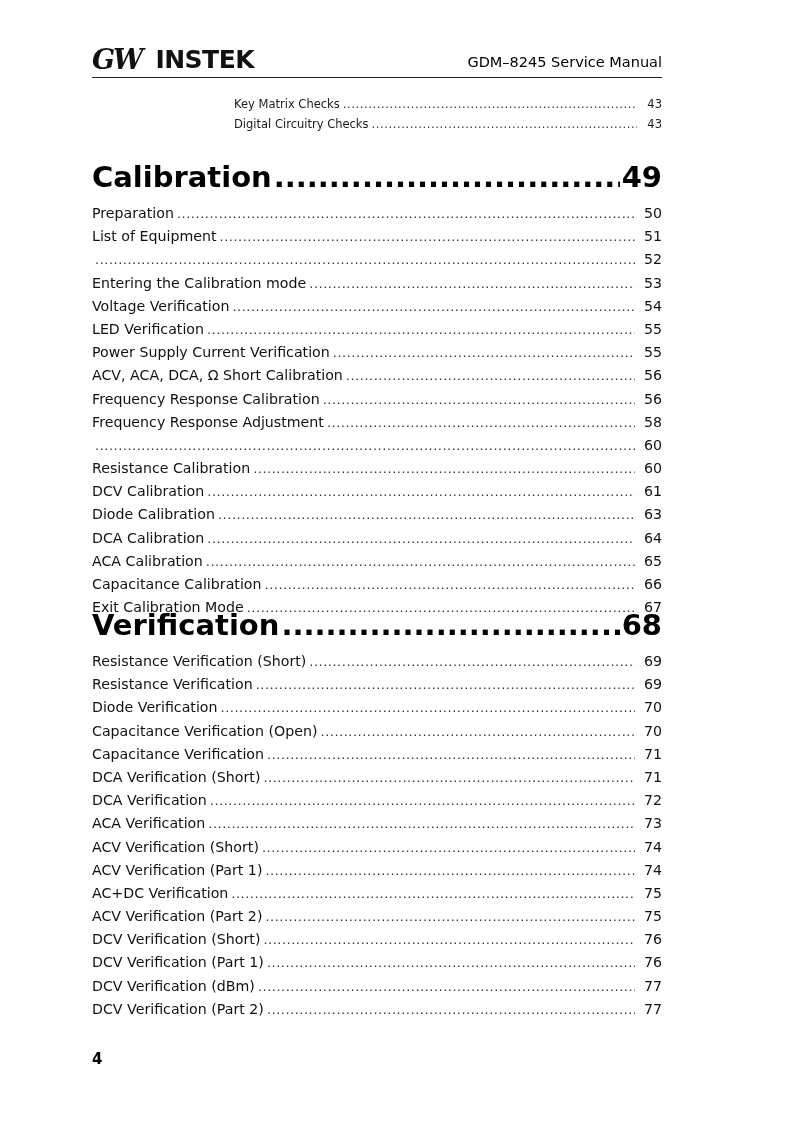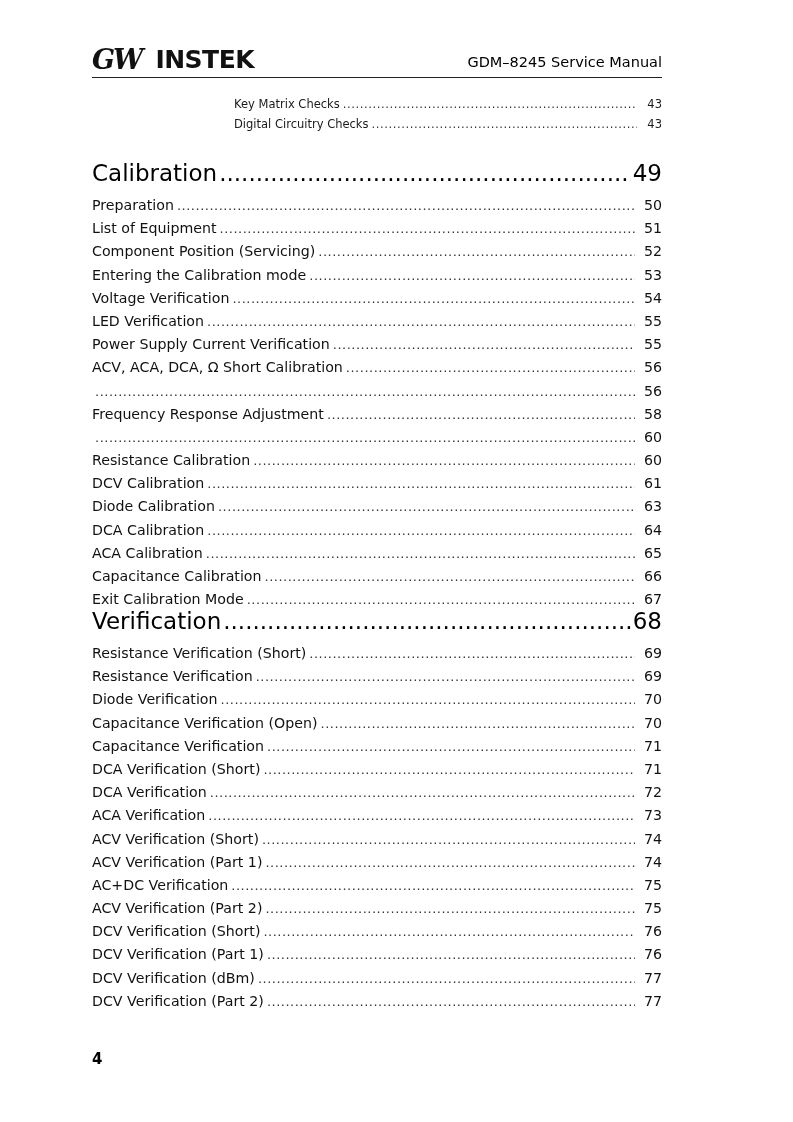--- a/index.html
+++ b/index.html
@@ -102,22 +102,22 @@
     position: absolute;
     left: 92px;
     width: 570px;
   }
   .sec-calibration { top: 160px; }
   .sec-verification { top: 608px; }
 
   .sec-head {
     display: flex;
     align-items: center;
-    font-size: 23px;
-    font-weight: normal;
+    font-size: 29px;
+    font-weight: bold;
     color: #000;
     white-space: nowrap;
     margin-bottom: 11px;
   }
   .sec-head .lbl { flex: 0 0 auto; }
   .sec-head .dots {
     flex: 1 1 auto;
     overflow: hidden;
     white-space: nowrap;
     margin: 0 2px;
@@ -197,21 +197,20 @@
         <span class="lbl">Preparation</span>
         <span class="dots">........................................................................................................................</span>
         <span class="pg">50</span>
       </div>
       <div class="entry">
         <span class="lbl">List of Equipment</span>
         <span class="dots">........................................................................................................................</span>
         <span class="pg">51</span>
       </div>
       <div class="entry">
-        <span class="lbl">Component Position (Servicing)</span>
         <span class="dots">........................................................................................................................</span>
         <span class="pg">52</span>
       </div>
       <div class="entry">
         <span class="lbl">Entering the Calibration mode</span>
         <span class="dots">........................................................................................................................</span>
         <span class="pg">53</span>
       </div>
       <div class="entry">
         <span class="lbl">Voltage Verification</span>
@@ -227,20 +226,21 @@
         <span class="lbl">Power Supply Current Verification</span>
         <span class="dots">........................................................................................................................</span>
         <span class="pg">55</span>
       </div>
       <div class="entry">
         <span class="lbl">ACV, ACA, DCA, Ω Short Calibration</span>
         <span class="dots">........................................................................................................................</span>
         <span class="pg">56</span>
       </div>
       <div class="entry">
+        <span class="lbl">Frequency Response Calibration</span>
         <span class="dots">........................................................................................................................</span>
         <span class="pg">56</span>
       </div>
       <div class="entry">
         <span class="lbl">Frequency Response Adjustment</span>
         <span class="dots">........................................................................................................................</span>
         <span class="pg">58</span>
       </div>
       <div class="entry">
         <span class="dots">........................................................................................................................</span>

